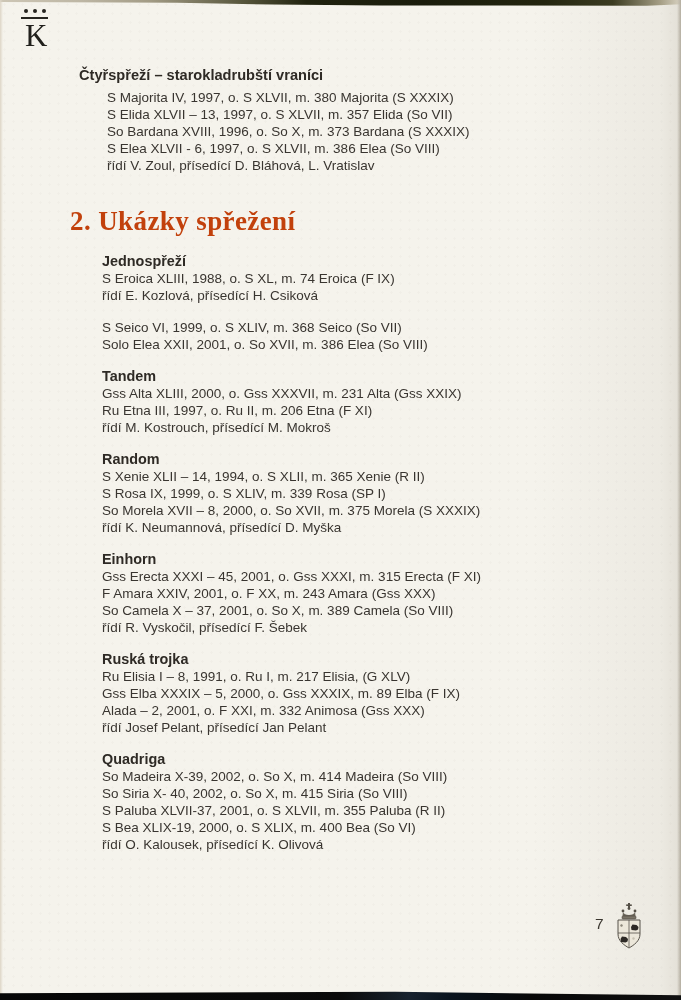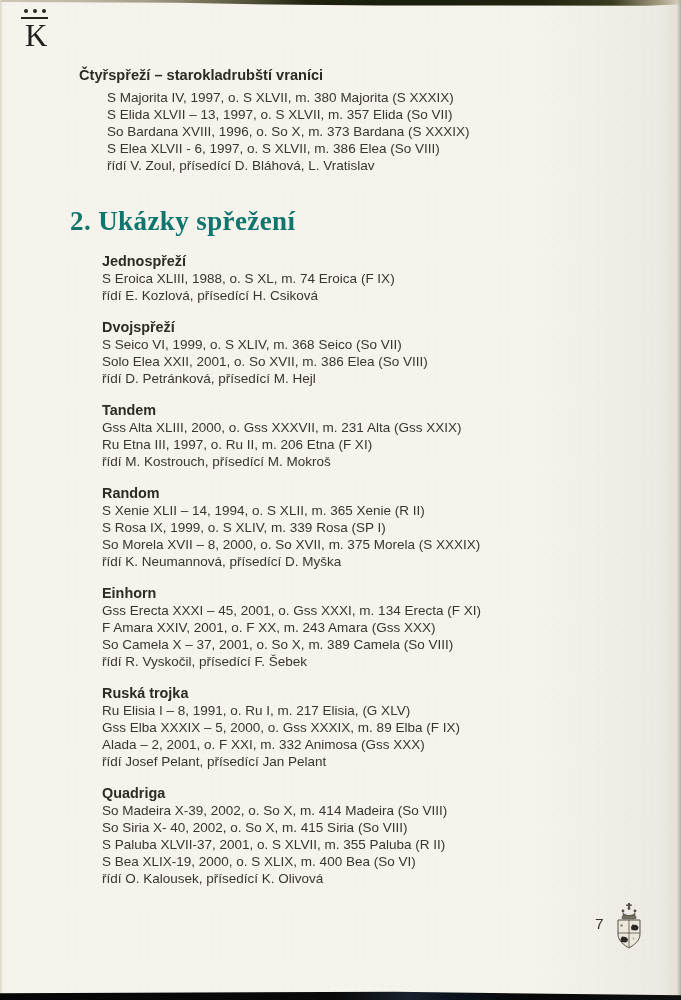--- a/index.html
+++ b/index.html
@@ -50,21 +50,21 @@
   .content{position:absolute;left:79px;top:66px;width:500px;}
   .intro-heading{
     font-size:14.6px;font-weight:bold;line-height:19px;margin:0 0 4px 0;color:#2e2a25;
     white-space:nowrap;
   }
   .line{font-size:13.5px;line-height:17px;white-space:nowrap;color:#393530;}
   .indent{margin-left:28px;}
   .section-title{
     font-family:"Liberation Serif", serif;
     font-size:27px;font-weight:bold;letter-spacing:0.4px;
-    color:#0f766e;margin:30px 0 0 -9px;line-height:34px;
+    color:#c2410c;margin:30px 0 0 -9px;line-height:34px;
   }
   .blocks{margin-left:23px;margin-top:15px;}
   .block{margin-bottom:15px;}
   .block-heading{font-size:14.4px;font-weight:bold;line-height:17px;margin:0;color:#2e2a25;white-space:nowrap;}
 
   
   .page-number{position:absolute;left:595px;top:915px;font-size:15.5px;color:#3a362f;}
   .emblem{position:absolute;left:613px;top:903px;width:32px;height:48px;}
 </style>
 </head>
@@ -100,25 +100,23 @@
 
   <div class="blocks">
       <div class="block">
     <h3 class="block-heading">Jednospřeží</h3>
     <div>
           <div class="line">S Eroica XLIII, 1988, o. S XL, m. 74 Eroica (F IX)</div>
           <div class="line">řídí E. Kozlová, přísedící H. Csiková</div>
         </div>
   </div>
       <div class="block">
-    <h3 class="block-heading">Dvojspřeží</h3>
     <div>
           <div class="line">S Seico VI, 1999, o. S XLIV, m. 368 Seico (So VII)</div>
           <div class="line">Solo Elea XXII, 2001, o. So XVII, m. 386 Elea (So VIII)</div>
-          <div class="line">řídí D. Petránková, přísedící M. Hejl</div>
         </div>
   </div>
       <div class="block">
     <h3 class="block-heading">Tandem</h3>
     <div>
           <div class="line">Gss Alta XLIII, 2000, o. Gss XXXVII, m. 231 Alta (Gss XXIX)</div>
           <div class="line">Ru Etna III, 1997, o. Ru II, m. 206 Etna (F XI)</div>
           <div class="line">řídí M. Kostrouch, přísedící M. Mokroš</div>
         </div>
   </div>
@@ -127,21 +125,21 @@
     <div>
           <div class="line">S Xenie XLII – 14, 1994, o. S XLII, m. 365 Xenie (R II)</div>
           <div class="line">S Rosa IX, 1999, o. S XLIV, m. 339 Rosa (SP I)</div>
           <div class="line">So Morela XVII – 8, 2000, o. So XVII, m. 375 Morela (S XXXIX)</div>
           <div class="line">řídí K. Neumannová, přísedící D. Myška</div>
         </div>
   </div>
       <div class="block">
     <h3 class="block-heading">Einhorn</h3>
     <div>
-          <div class="line">Gss Erecta XXXI – 45, 2001, o. Gss XXXI, m. 134 Erecta (F XI)</div>
+          <div class="line">Gss Erecta XXXI – 45, 2001, o. Gss XXXI, m. 315 Erecta (F XI)</div>
           <div class="line">F Amara XXIV, 2001, o. F XX, m. 243 Amara (Gss XXX)</div>
           <div class="line">So Camela X – 37, 2001, o. So X, m. 389 Camela (So VIII)</div>
           <div class="line">řídí R. Vyskočil, přísedící F. Šebek</div>
         </div>
   </div>
       <div class="block">
     <h3 class="block-heading">Ruská trojka</h3>
     <div>
           <div class="line">Ru Elisia I – 8, 1991, o. Ru I, m. 217 Elisia, (G XLV)</div>
           <div class="line">Gss Elba XXXIX – 5, 2000, o. Gss XXXIX, m. 89 Elba (F IX)</div>

